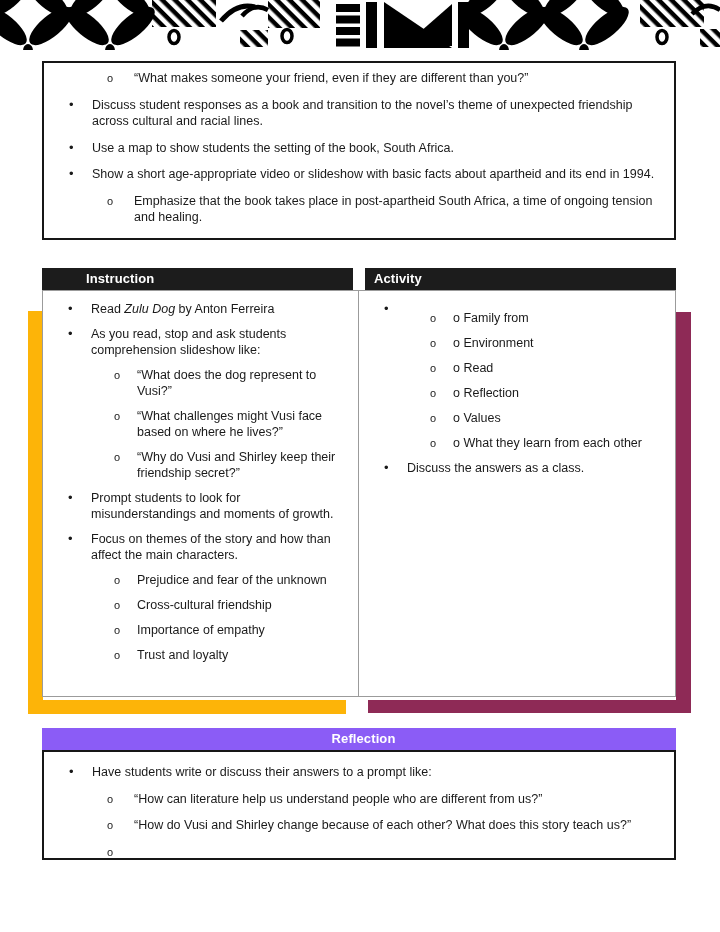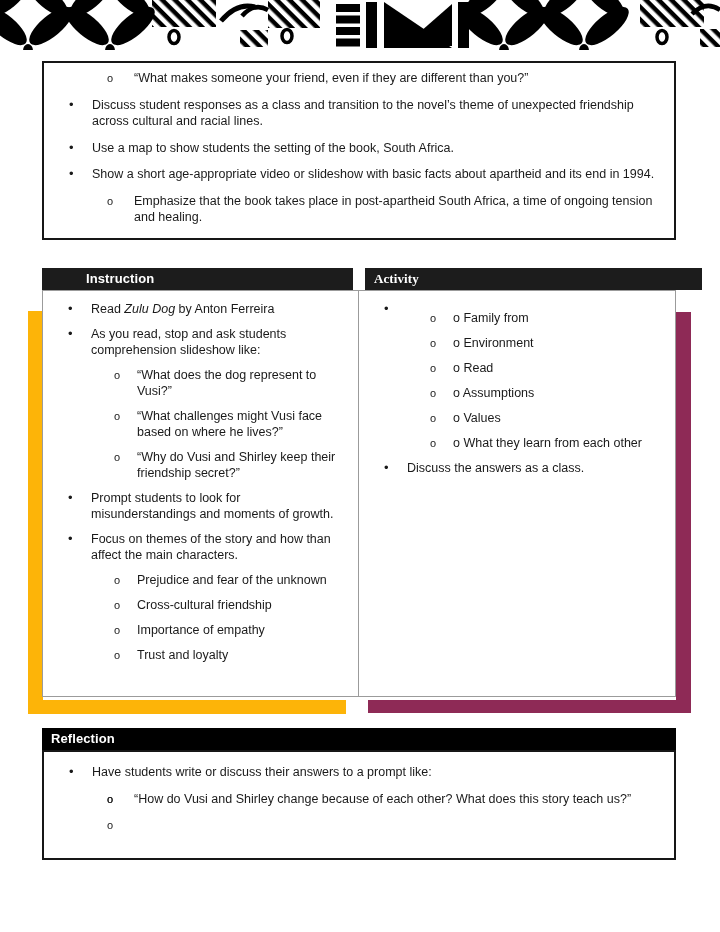--- a/index.html
+++ b/index.html
@@ -11,21 +11,21 @@
 
   
   .box{position:absolute;box-sizing:border-box;background:#fff;border:2px solid #161616;}
   .intro-box{left:42px;top:61px;width:634px;height:179px;padding:7px 14px 0 0;}
   .reflection-box{left:42px;top:750px;width:634px;height:110px;padding:12px 10px 0 0;}
 
   
   .hdr{position:absolute;box-sizing:border-box;height:22px;background:#1c1c1c;color:#fff;
        font-size:13px;font-weight:bold;line-height:22px;padding-left:9px;letter-spacing:.1px;}
   .hdr-instruction{left:42px;top:268px;width:311px;padding-left:44px;}
-  .hdr-activity{left:365px;top:268px;width:337px;font-family:Liberation Serif, serif;}
+  .hdr-activity{left:365px;top:268px;width:311px;}
   .hdr-reflection{left:42px;top:728px;width:634px;}
 
   
   .cols{position:absolute;left:42px;top:290px;width:634px;height:407px;box-sizing:border-box;
         background:#fff;border:1px solid #9b9b9b;display:flex;}
   .col{box-sizing:border-box;padding-top:10px;}
   .col-left{width:316px;border-right:1px solid #9b9b9b;}
   .col-right{flex:1;}
 
   
@@ -92,21 +92,21 @@
     </g>
   </svg>
 
   <div class="box intro-box">
     <div class="li l2">
       <span class="mk">o</span>
       <span class="tx">“What makes someone your friend, even if they are different than you?”</span>
     </div>
     <div class="li l1">
       <span class="mk">•</span>
-      <span class="tx">Discuss student responses as a class and transition to the novel’s theme of unexpected friendship across cultural and racial lines.</span>
+      <span class="tx">Discuss student responses as a book and transition to the novel’s theme of unexpected friendship across cultural and racial lines.</span>
     </div>
     <div class="li l1">
       <span class="mk">•</span>
       <span class="tx">Use a map to show students the setting of the book, South Africa.</span>
     </div>
     <div class="li l1">
       <span class="mk">•</span>
       <span class="tx">Show a short age-appropriate video or slideshow with basic facts about apartheid and its end in 1994.</span>
     </div>
     <div class="li l2">
@@ -185,47 +185,48 @@
       <div class="li l2">
         <span class="mk">o</span>
         <span class="tx">o Environment</span>
       </div>
       <div class="li l2">
         <span class="mk">o</span>
         <span class="tx">o Read</span>
       </div>
       <div class="li l2">
         <span class="mk">o</span>
-        <span class="tx">o Assumptions</span>
+        <span class="tx">o Reflection</span>
       </div>
       <div class="li l2">
         <span class="mk">o</span>
         <span class="tx">o Values</span>
       </div>
       <div class="li l2">
         <span class="mk">o</span>
         <span class="tx">o What they learn from each other</span>
       </div>
       <div class="li l1">
         <span class="mk">•</span>
         <span class="tx">Discuss the answers as a class.</span>
       </div>
     </div>
   </div>
 
-  <div class="hdr hdr-reflection" style="background-color: #000000;">
+  <div class="hdr hdr-reflection" style="background-color: #8b5cf6; text-align: center;">
     <span>Reflection</span>
   </div>
   <div class="box reflection-box">
     <div class="li l1">
       <span class="mk">•</span>
       <span class="tx">Have students write or discuss their answers to a prompt like:</span>
     </div>
     <div class="li l2">
       <span class="mk">o</span>
+      <span class="tx">“How can literature help us understand people who are different from us?”</span>
     </div>
     <div class="li l2">
       <span class="mk">o</span>
       <span class="tx">“How do Vusi and Shirley change because of each other? What does this story teach us?”</span>
     </div>
     <div class="li l2">
       <span class="mk">o</span>
     </div>
   </div>
 

